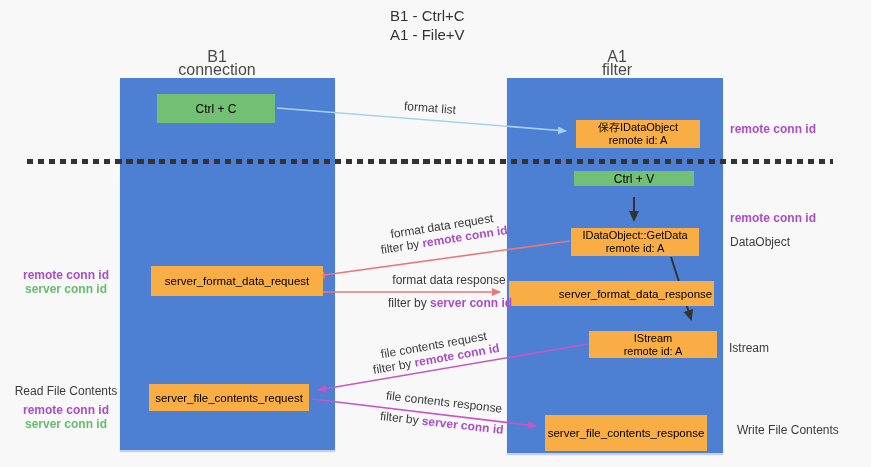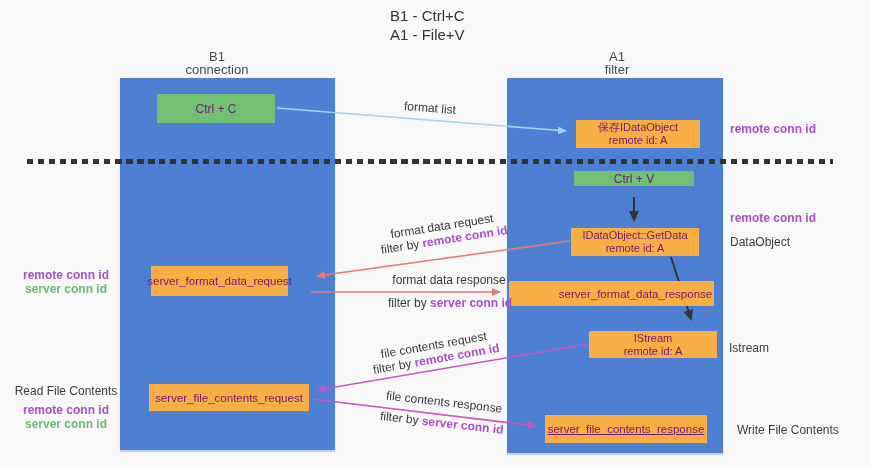--- a/index.html
+++ b/index.html
@@ -18,21 +18,21 @@
   
   .title{
     left:390px;top:6px;
     font-size:15px;line-height:19px;color:#333;
     text-align:center;white-space:nowrap;
   }
 
   
   .col-header{
     top:50px;width:120px;
-    text-align:center;font-size:13px;line-height:13px;color:#4a4a4a;
+    text-align:center;font-size:16px;line-height:13px;color:#4a4a4a;
   }
   .col-header-b1{left:157px;}
   .col-header-a1{left:557px;}
 
   
   .lane{
     background:var(--lane-blue,#4d80d2);
     box-shadow:0 2px 1px rgba(130,160,210,0.45);
   }
   .lane-b1{left:120px;top:78px;width:215px;height:372px;}
@@ -40,36 +40,36 @@
 
   
   .divider{
     left:27px;top:159px;width:806px;height:5px;
     background:repeating-linear-gradient(90deg,#333 0 6.5px,transparent 6.5px 11px);
   }
 
   
   .node{
     display:flex;align-items:center;justify-content:center;
-    color:#701a75;text-align:center;white-space:nowrap;
+    color:#000000;text-align:center;white-space:nowrap;
   }
   .node-green{background:var(--node-green,#72c073);}
   .node-orange{background:var(--node-orange,#f8ae45);}
   .node-1line{font-size:11.5px;}
   .node-2line{flex-direction:column;font-size:11px;line-height:13px;}
 
   .n-ctrl-c{left:157px;top:94px;width:118px;height:29px;font-size:12px;}
   .n-save{left:576px;top:120px;width:124px;height:28px;}
   .n-ctrl-v{left:574px;top:171px;width:120px;height:15px;font-size:12px;}
   .n-getdata{left:571px;top:228px;width:128px;height:28px;}
-  .n-fmt-req{left:151px;top:266px;width:137px;height:30px;}
+  .n-fmt-req{left:151px;top:266px;width:172px;height:30px;}
   .n-fmt-resp{left:509px;top:281px;width:157px;height:25px;padding-left:48px;}
   .n-istream{left:589px;top:331px;width:128px;height:27px;}
   .n-file-req{left:149px;top:384px;width:160px;height:27px;}
-  .n-file-resp{left:545px;top:415px;width:162px;height:28px;text-decoration:underline;}
+  .n-file-resp{left:545px;top:415px;width:162px;height:36px;}
 
   
   .slabel{font-size:12px;color:#3c3c3c;white-space:nowrap;}
   .bold-purple{font-weight:bold;color:var(--text-purple,#ab4ec5);}
   .bold-green{font-weight:bold;color:var(--text-green,#66bd6d);}
   .left-block{width:104px;text-align:center;line-height:14px;}
 
   
   .alabel{
     font-size:12px;color:#3a3a3a;text-align:center;white-space:nowrap;

